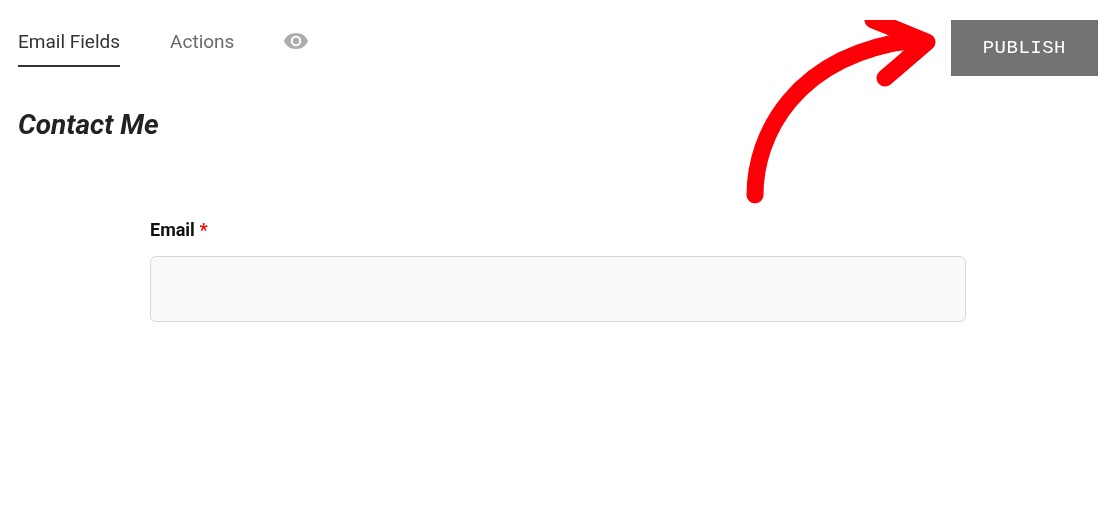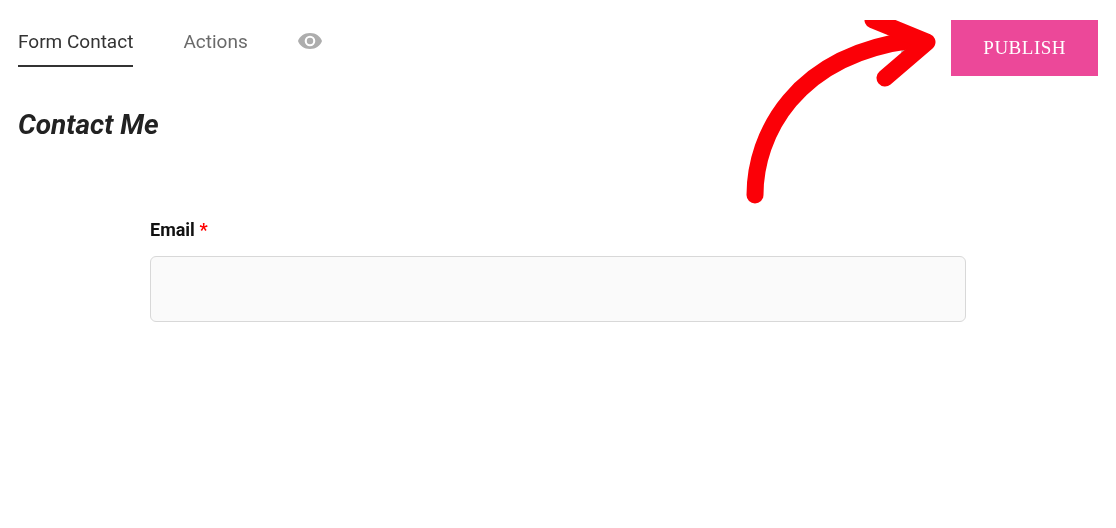--- a/index.html
+++ b/index.html
@@ -57,29 +57,29 @@
       align-items: center;
       gap: 28px;
     }
     .link-icon {
       color: #b5b5b5;
       display: flex;
       align-items: center;
       cursor: pointer;
     }
     .publish-btn {
-      background: #ec4899;
+      background: #737373;
       color: #ffffff;
       border: none;
       font-size: 19px;
       letter-spacing: 0.5px;
       font-weight: 400;
       padding: 17px 32px;
       cursor: pointer;
-      font-family: Liberation Serif, serif;
+      font-family: Liberation Mono, monospace;
     }
     .page-title {
       font-size: 28px;
       font-weight: 700;
       color: #222222;
       padding: 32px 18px 0 18px;
       font-style: italic;
     }
     .form-area {
       padding: 78px 150px 0 150px;
@@ -113,21 +113,21 @@
       top: 20px;
       left: 735px;
       pointer-events: none;
     }
   </style>
 </head>
 <body>
 
 <div class="header">
   <div class="tabs">
-    <div class="tab active">Form Contact</div>
+    <div class="tab active">Email Fields</div>
     <div class="tab">Actions</div>
     <div class="eye-icon">
       <svg width="24" height="16" viewBox="0 0 24 16" fill="none">
         <path d="M12 0C6 0 1.7 3.5 0 8c1.7 4.5 6 8 12 8s10.3-3.5 12-8c-1.7-4.5-6-8-12-8zm0 13.3A5.3 5.3 0 1 1 12 2.7a5.3 5.3 0 0 1 0 10.6zm0-8.5a3.2 3.2 0 1 0 0 6.4 3.2 3.2 0 0 0 0-6.4z" fill="currentColor"></path>
       </svg>
     </div>
   </div>
   <div class="header-right">
     <div class="link-icon">
       <svg width="24" height="24" viewBox="0 0 24 24" fill="none">

